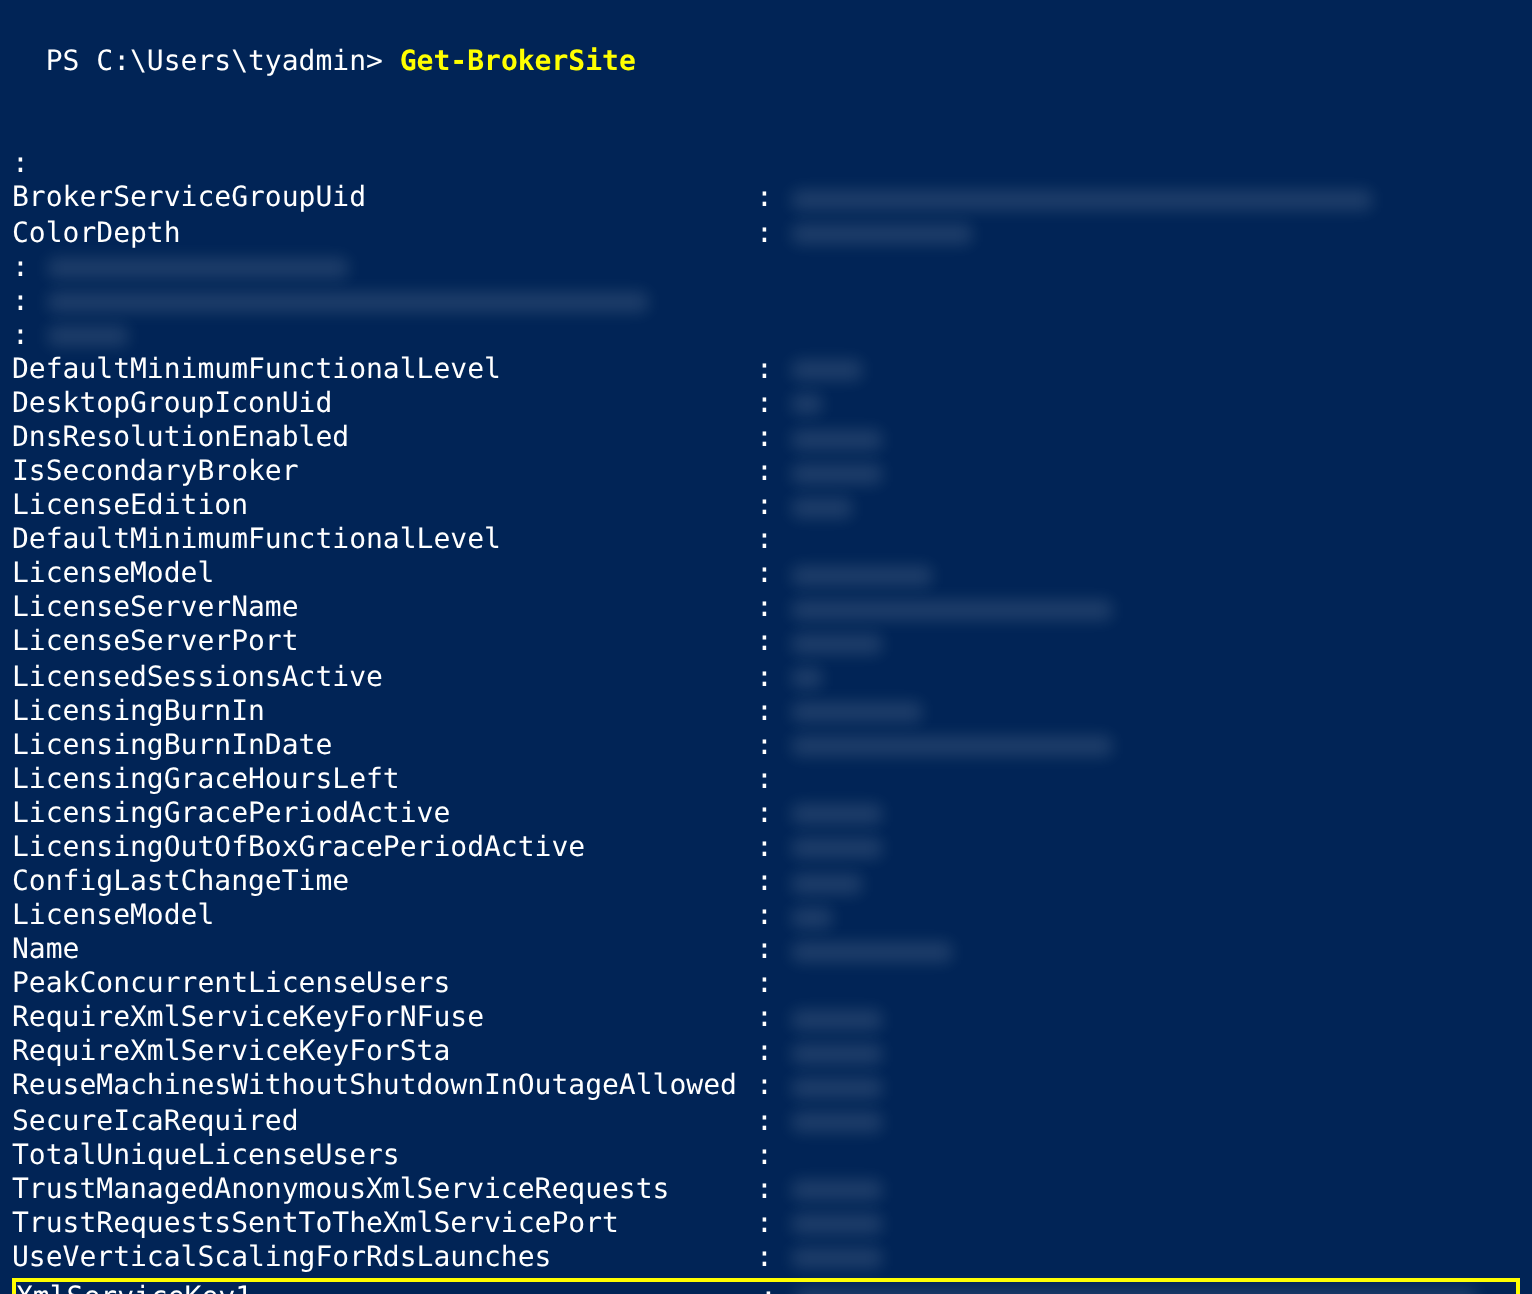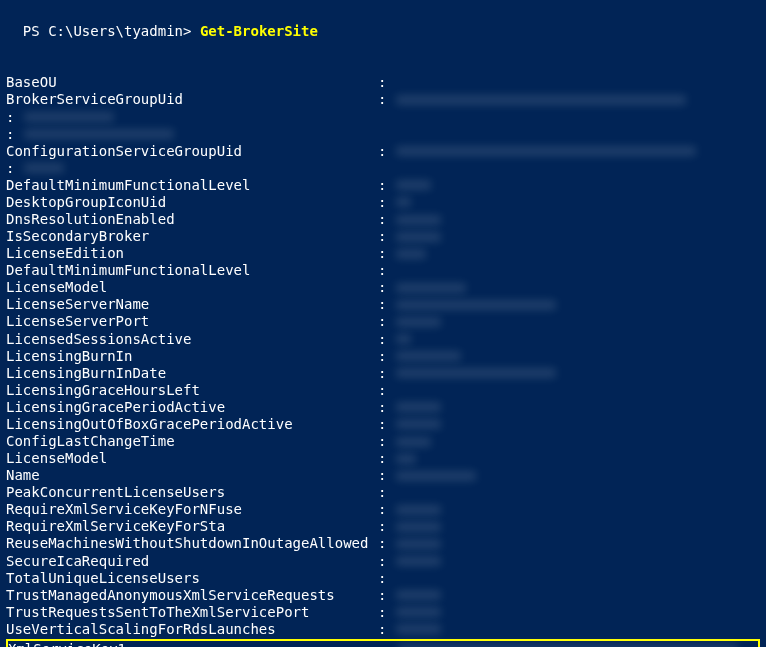--- a/index.html
+++ b/index.html
@@ -67,39 +67,38 @@
 <body>
 
 <div class="prompt-line">
   <span class="prompt-prefix">PS C:\Users\tyadmin&gt; </span><span class="command">Get-BrokerSite</span>
 </div>
 
 <div class="blank-line"></div>
 
 <div id="output-rows">
     <div class="output-row">
-      <span class="prop-name">BaseOU</span>
       <span class="colon">:</span>
       <span class="prop-value"></span>
     </div>
     <div class="output-row">
       <span class="prop-name">BrokerServiceGroupUid</span>
       <span class="colon">:</span>
       <span class="prop-value blurred" style="width: 290px; display: inline-block;"></span>
     </div>
     <div class="output-row">
+      <span class="prop-name">ColorDepth</span>
       <span class="colon">:</span>
       <span class="prop-value blurred" style="width: 90px; display: inline-block;"></span>
     </div>
     <div class="output-row">
       <span class="colon">:</span>
       <span class="prop-value blurred" style="width: 150px; display: inline-block;"></span>
     </div>
     <div class="output-row">
-      <span class="prop-name">ConfigurationServiceGroupUid</span>
       <span class="colon">:</span>
       <span class="prop-value blurred" style="width: 300px; display: inline-block;"></span>
     </div>
     <div class="output-row">
       <span class="colon">:</span>
       <span class="prop-value blurred" style="width: 40px; display: inline-block;"></span>
     </div>
     <div class="output-row">
       <span class="prop-name">DefaultMinimumFunctionalLevel</span>
       <span class="colon">:</span>

